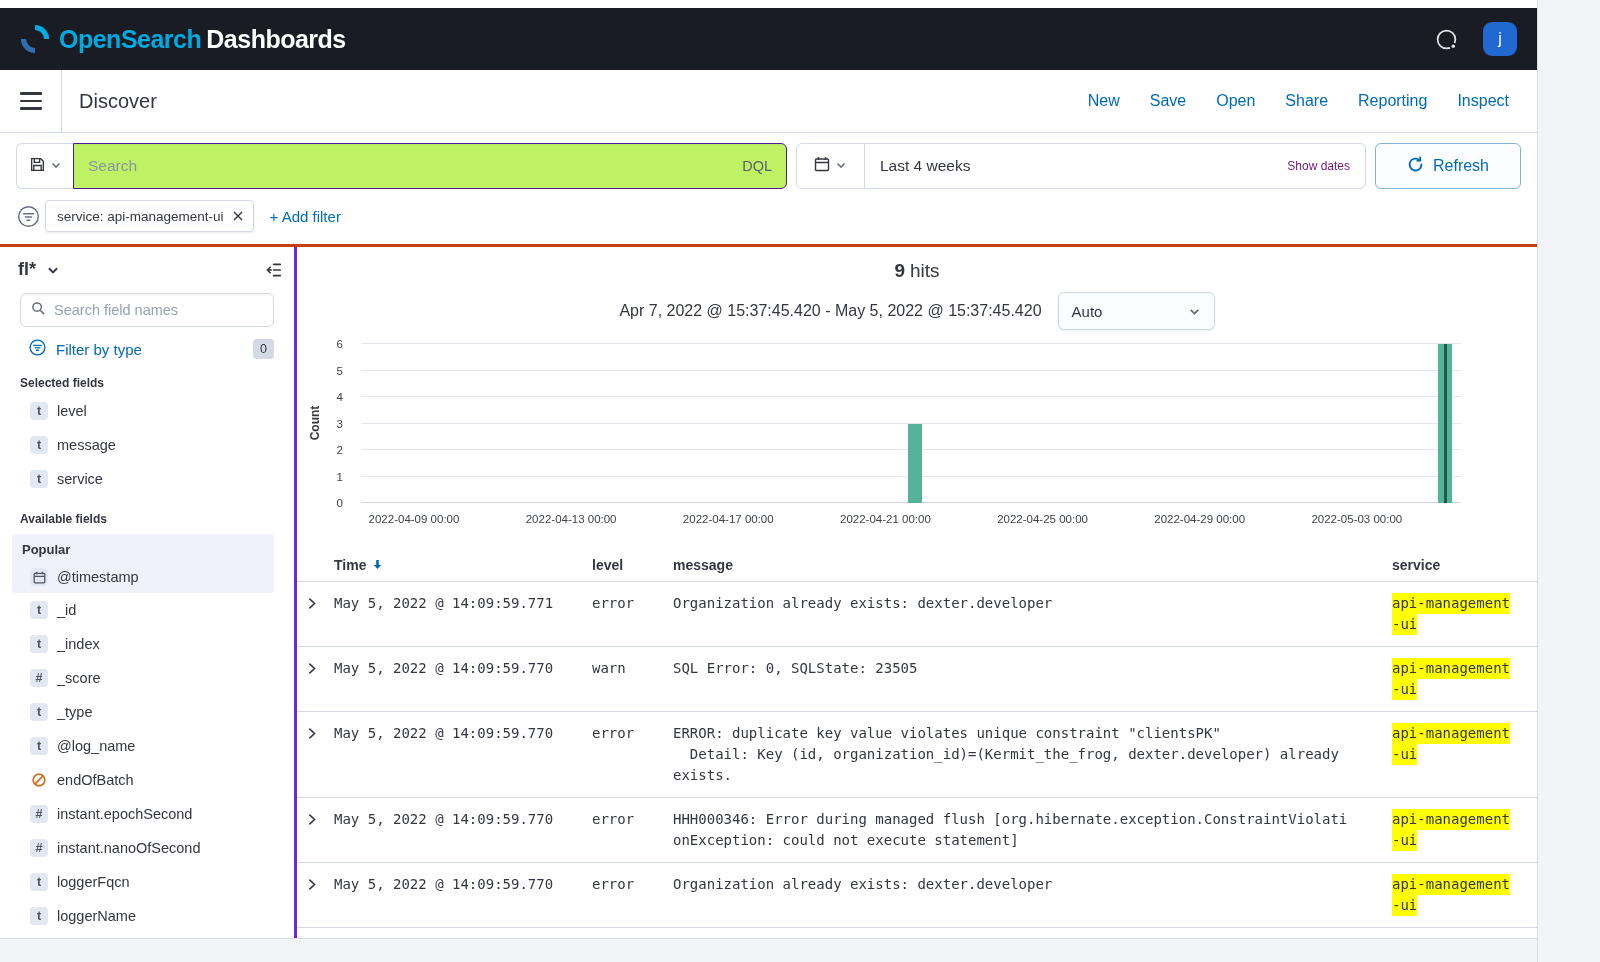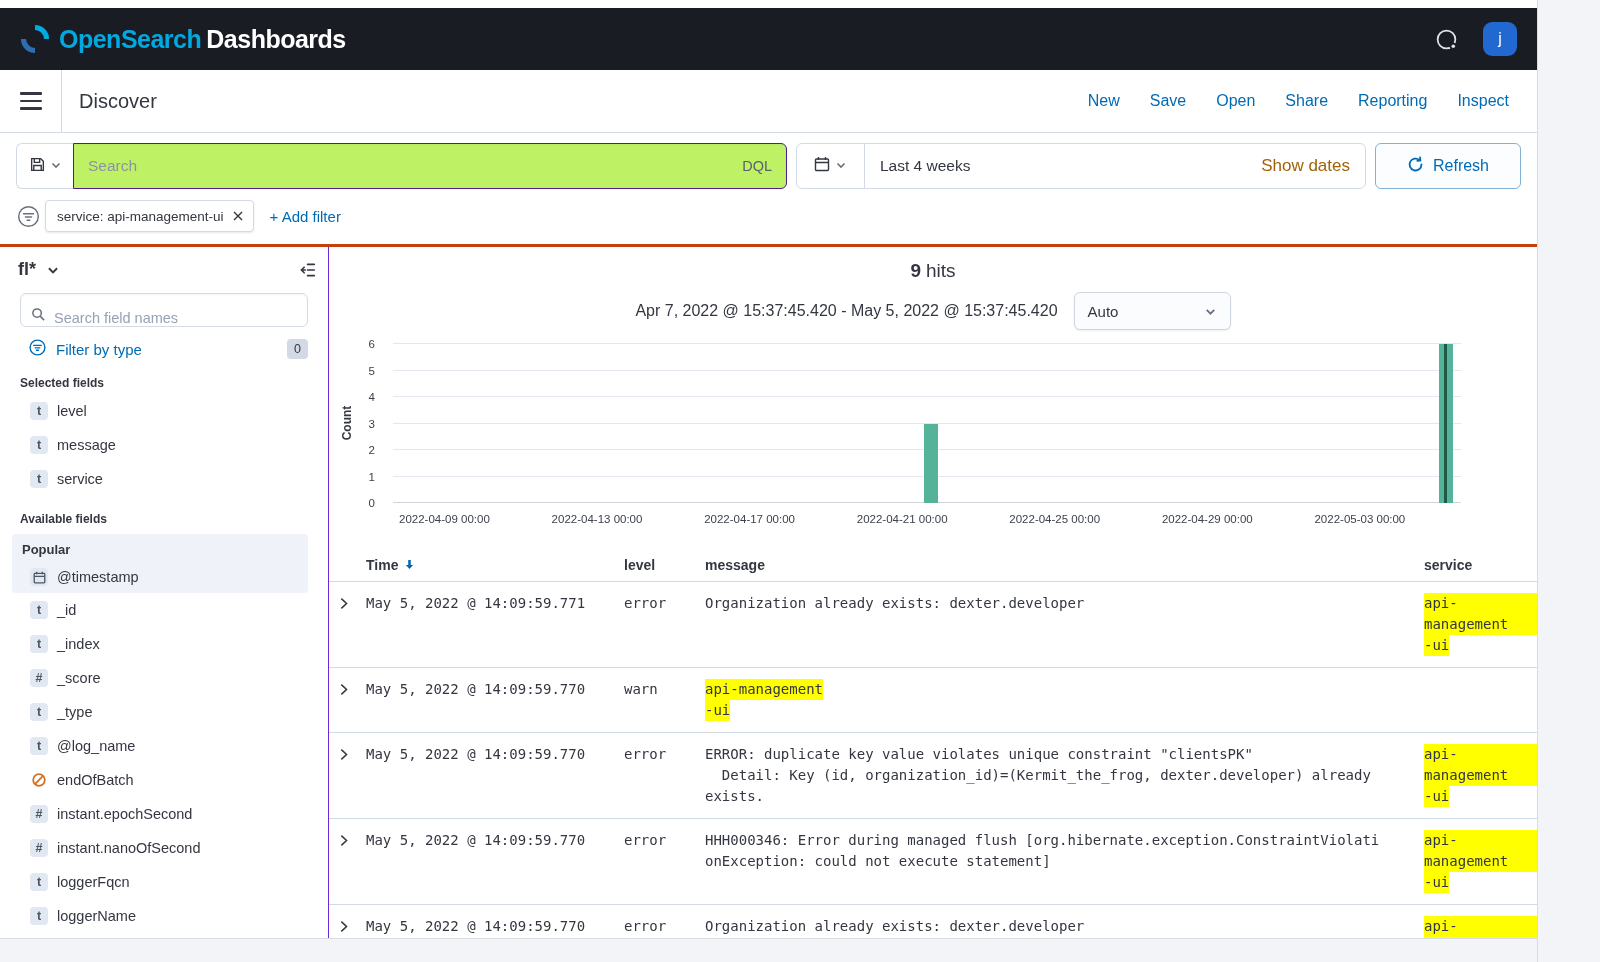--- a/index.html
+++ b/index.html
@@ -32,39 +32,39 @@
   .query-bar{display:flex;gap:9px;padding:10px 16px 9px}
   .search-group{flex:1;display:flex;height:46px}
   .prepend{width:57px;border:1px solid #d3dae6;border-right:none;border-radius:6px 0 0 6px;background:#fff;display:flex;align-items:center;justify-content:center;gap:4px;cursor:pointer}
   .search-input-wrap{flex:1;display:flex;align-items:center;border:1px solid #4c1d95;border-radius:0 6px 6px 0;background:#bef264;box-shadow:inset 0 1px 2px rgba(69,78,92,.05)}
   .search-input{flex:1;border:none;outline:none;font-size:15.5px;padding:0 14px;color:#343741;background:transparent;font-family:inherit}
   .search-input::placeholder{color:#8b93a3}
   .dql{padding:0 14px;font-size:14.5px;color:#5a616e;cursor:pointer}
   .time-group{width:570px;height:46px;border:1px solid #d3dae6;border-radius:6px;background:#fff;display:flex;align-items:center}
   .time-cal{width:68px;height:100%;display:flex;align-items:center;justify-content:center;gap:5px;border-right:1px solid #d3dae6;cursor:pointer}
   .time-text{padding-left:15px;font-size:15.5px;cursor:pointer}
-  .show-dates{margin-left:auto;padding-right:15px;color:#a16207;font-size:17px;text-decoration:none;cursor:pointer}
+  .show-dates{margin-left:auto;padding-right:15px;color:#701a75;font-size:12px;text-decoration:none;cursor:pointer}
   .refresh-btn{width:146px;height:46px;border:1px solid #81b2d8;border-radius:6px;background:#fbfdff;color:#006BB4;font-size:16px;font-weight:500;display:flex;align-items:center;justify-content:center;gap:9px;cursor:pointer;font-family:inherit}
 
   
   .filter-bar{display:flex;align-items:center;gap:4px;padding:2px 16px 12px;border-bottom:3px solid #c2410c}
   .filter-pill{height:32px;display:flex;align-items:center;gap:8px;padding:0 9px 0 11px;border:1px solid #d3dae6;border-radius:4px;background:#fff;box-shadow:0 1px 2px rgba(152,162,179,.25);font-size:13.5px;cursor:pointer;white-space:nowrap}
   .pill-close{display:flex;cursor:pointer}
   .add-filter{color:#006BB4;font-size:15px;text-decoration:none;margin-left:12px;cursor:pointer;white-space:nowrap}
 
   
   .content{display:flex;height:693px}
 
   
-  .sidebar{width:329px;border-right:1px solid #6d28d9;padding-top:12px;overflow:hidden;flex:none}
+  .sidebar{width:297px;border-right:3px solid #6d28d9;padding-top:12px;overflow:hidden;flex:none}
   .sidebar-head{display:flex;align-items:center;padding:0 12px 0 18px}
   .index-pattern{font-size:18px;font-weight:600;cursor:pointer}
   .ip-chevron{margin-left:10px;display:flex;cursor:pointer}
   .collapse-btn{margin-left:auto;display:flex;cursor:pointer}
-  .field-search{margin:13px 20px 0;height:34px;border:1px solid #d3dae6;border-radius:6px;display:flex;align-items:flex-end;padding:0 10px;gap:8px;background:#fff;box-shadow:inset 0 1px 2px rgba(69,78,92,.05)}
+  .field-search{margin:13px 20px 0;height:34px;border:1px solid #d3dae6;border-radius:6px;display:flex;align-items:center;padding:0 10px;gap:8px;background:#fff;box-shadow:inset 0 1px 2px rgba(69,78,92,.05)}
   .field-search input{border:none;outline:none;flex:1;font-size:14.5px;color:#343741;font-family:inherit;min-width:0}
   .field-search input::placeholder{color:#98a2b3}
   .filter-type{display:flex;align-items:center;gap:9px;margin:11px 20px 0 28px;color:#006BB4;font-size:15px;cursor:pointer}
   .count-badge{margin-left:auto;min-width:21px;height:20px;border-radius:4px;background:#d3dae6;color:#343741;font-size:12.5px;display:flex;align-items:center;justify-content:center;padding:0 5px}
   .section-label{margin:16px 20px 4px;font-size:12px;font-weight:700;color:#343741}
   .field-row{display:flex;align-items:center;gap:9px;padding:8px 20px 8px 30px;cursor:pointer}
   .field-name{font-size:14.5px;color:#343741;white-space:nowrap}
   .token{width:18px;height:18px;border-radius:4px;background:#e2e8f1;color:#4c5564;font-size:12.5px;font-weight:600;display:flex;align-items:center;justify-content:center;flex:none}
   .token-bool{background:transparent}
   .popular-block{margin:8px 20px 0 12px;background:#eff3f9;border-radius:4px;padding:6px 0 0}
@@ -406,20 +406,21 @@
                 <span class="hl">api-management</span>
                 <span class="hl">-ui</span>
               </div>
             </div>
             <div class="trow">
               <div class="cell caret"><svg width="13" height="13" viewBox="0 0 12 12" fill="none" stroke="#343741" stroke-width="1.4">
                   <path d="M4 1.5L8.8 6 4 10.5"></path>
                 </svg></div>
               <div class="cell time">May 5, 2022 @ 14:09:59.770</div>
               <div class="cell level">warn</div>
+              <div class="cell msg">SQL Error: 0, SQLState: 23505</div>
               <div class="cell svc">
                 <span class="hl">api-management</span>
                 <span class="hl">-ui</span>
               </div>
             </div>
             <div class="trow">
               <div class="cell caret"><svg width="13" height="13" viewBox="0 0 12 12" fill="none" stroke="#343741" stroke-width="1.4">
                   <path d="M4 1.5L8.8 6 4 10.5"></path>
                 </svg></div>
               <div class="cell time">May 5, 2022 @ 14:09:59.770</div>

